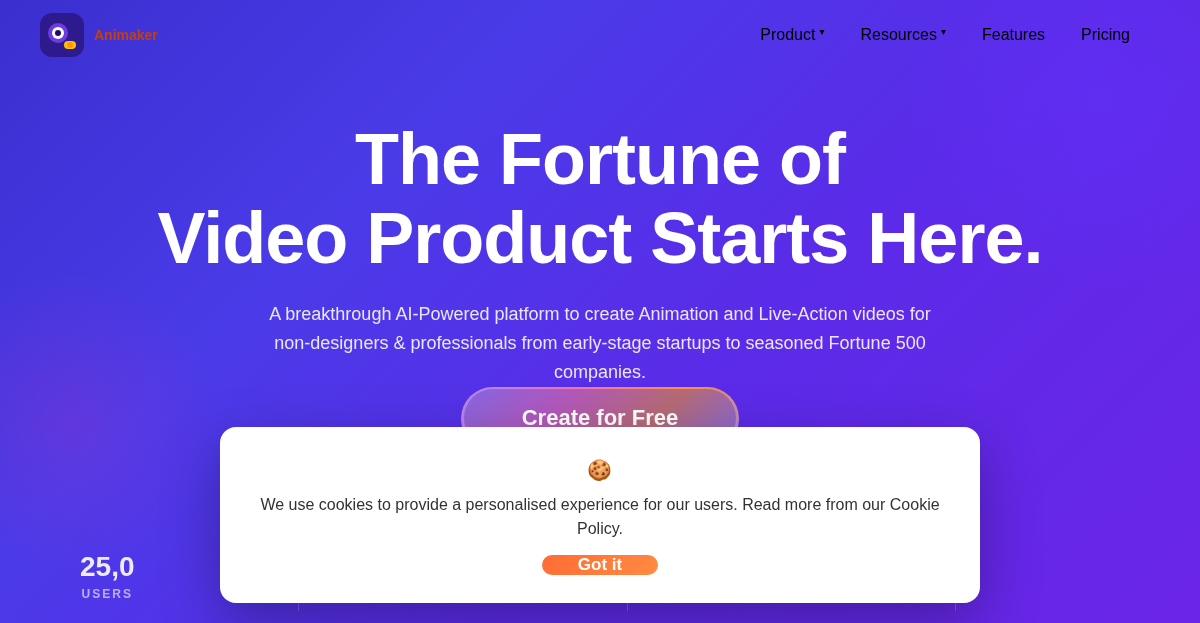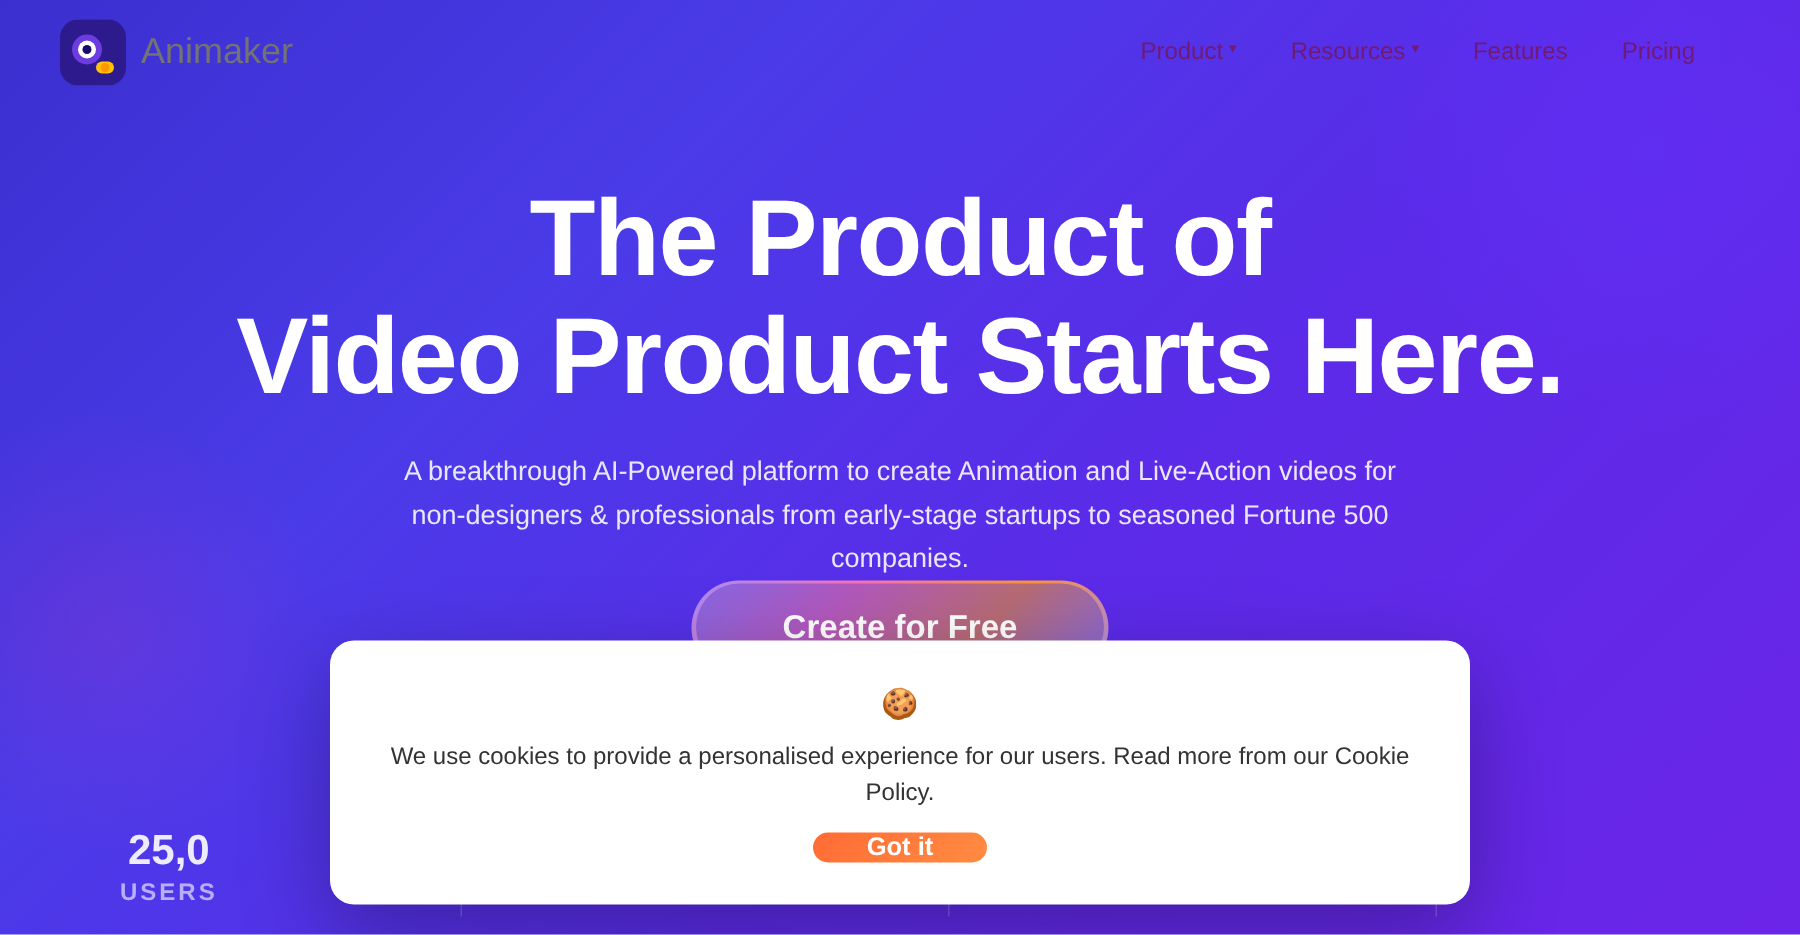--- a/index.html
+++ b/index.html
@@ -26,32 +26,32 @@
       align-items: center;
       gap: 10px;
       margin-right: auto;
     }
     .logo-icon {
       width: 44px;
       height: 44px;
       position: relative;
     }
     .logo-text {
-      font-size: 24px;
-      font-weight: 400;
-      color: #737373;
+      font-size: 14px;
+      font-weight: 700;
+      color: #c2410c;
     }
     .nav-links {
       display: flex;
       align-items: center;
       gap: 36px;
       margin-right: 30px;
     }
     .nav-link {
-      color: #701a75;
+      color: #000000;
       font-size: 16px;
       font-weight: 500;
       cursor: pointer;
       display: flex;
       align-items: flex-start;
       gap: 4px;
     }
     .nav-link .chevron {
       font-size: 10px;
     }
@@ -160,21 +160,21 @@
       padding-bottom: 12px;
     }
     .stat-number {
       color: #fff;
       font-size: 28px;
       font-weight: 800;
       opacity: 0.9;
     }
     .stat-label {
       color: rgba(255,255,255,0.6);
-      font-size: 16px;
+      font-size: 12px;
       font-weight: 600;
       letter-spacing: 2px;
       text-transform: uppercase;
       margin-top: 4px;
     }
 
     
     .stat-divider {
       width: 1px;
       height: 60px;
@@ -290,21 +290,21 @@
     </span>
     <span class="nav-link">
       <span>Pricing</span>
     </span>
   </div>
 
 </nav>
 
 <div class="hero">
   <h1 class="hero-title">
-    <span>The Product of</span><br>
+    <span>The Fortune of</span><br>
     <span>Video Product Starts Here.</span>
   </h1>
   <p class="hero-subtitle">A breakthrough AI-Powered platform to create Animation and Live-Action videos for non-designers &amp; professionals from early-stage startups to seasoned Fortune 500 companies.</p>
 
   <div class="btn-create-wrapper">
     <div class="btn-create-inner2">Create for Free</div>
   </div>
 </div>
 
 <div class="stats-bar">

